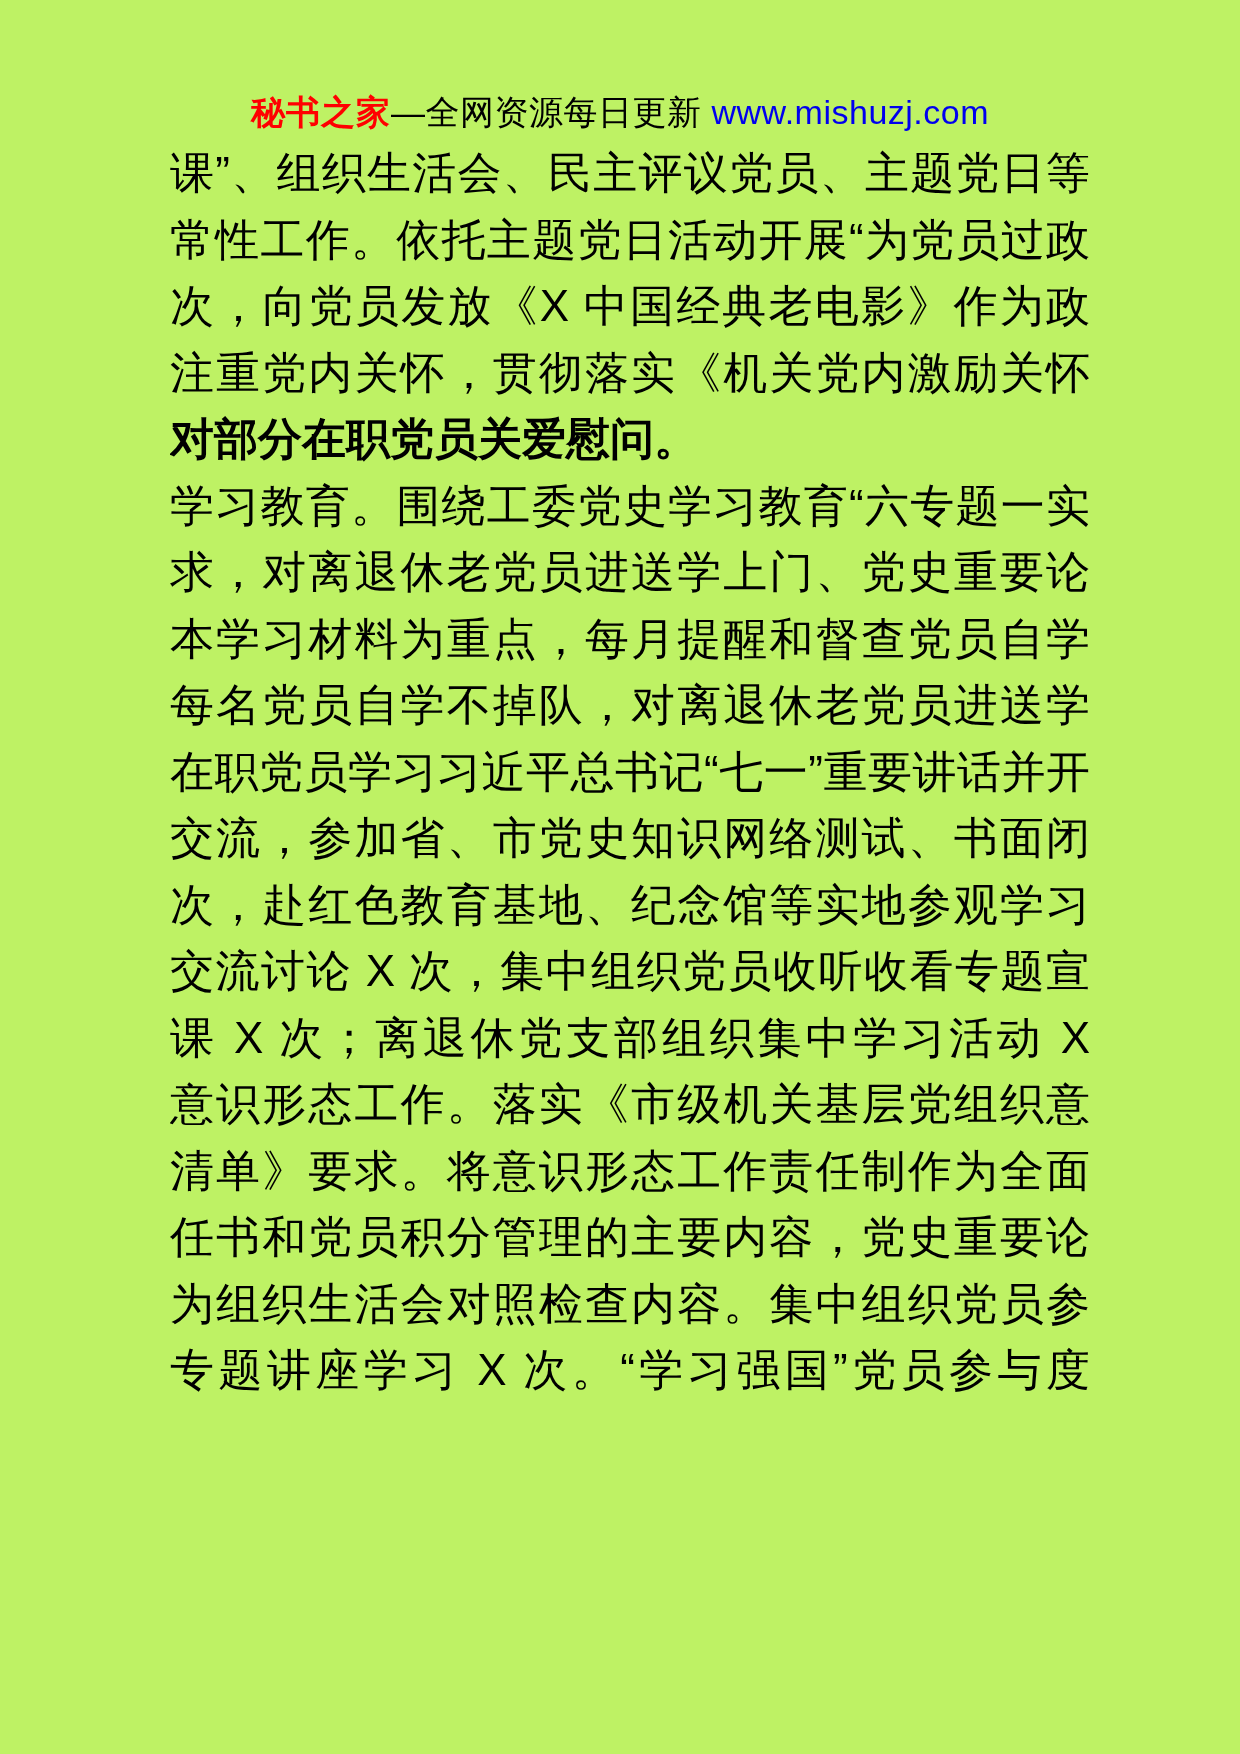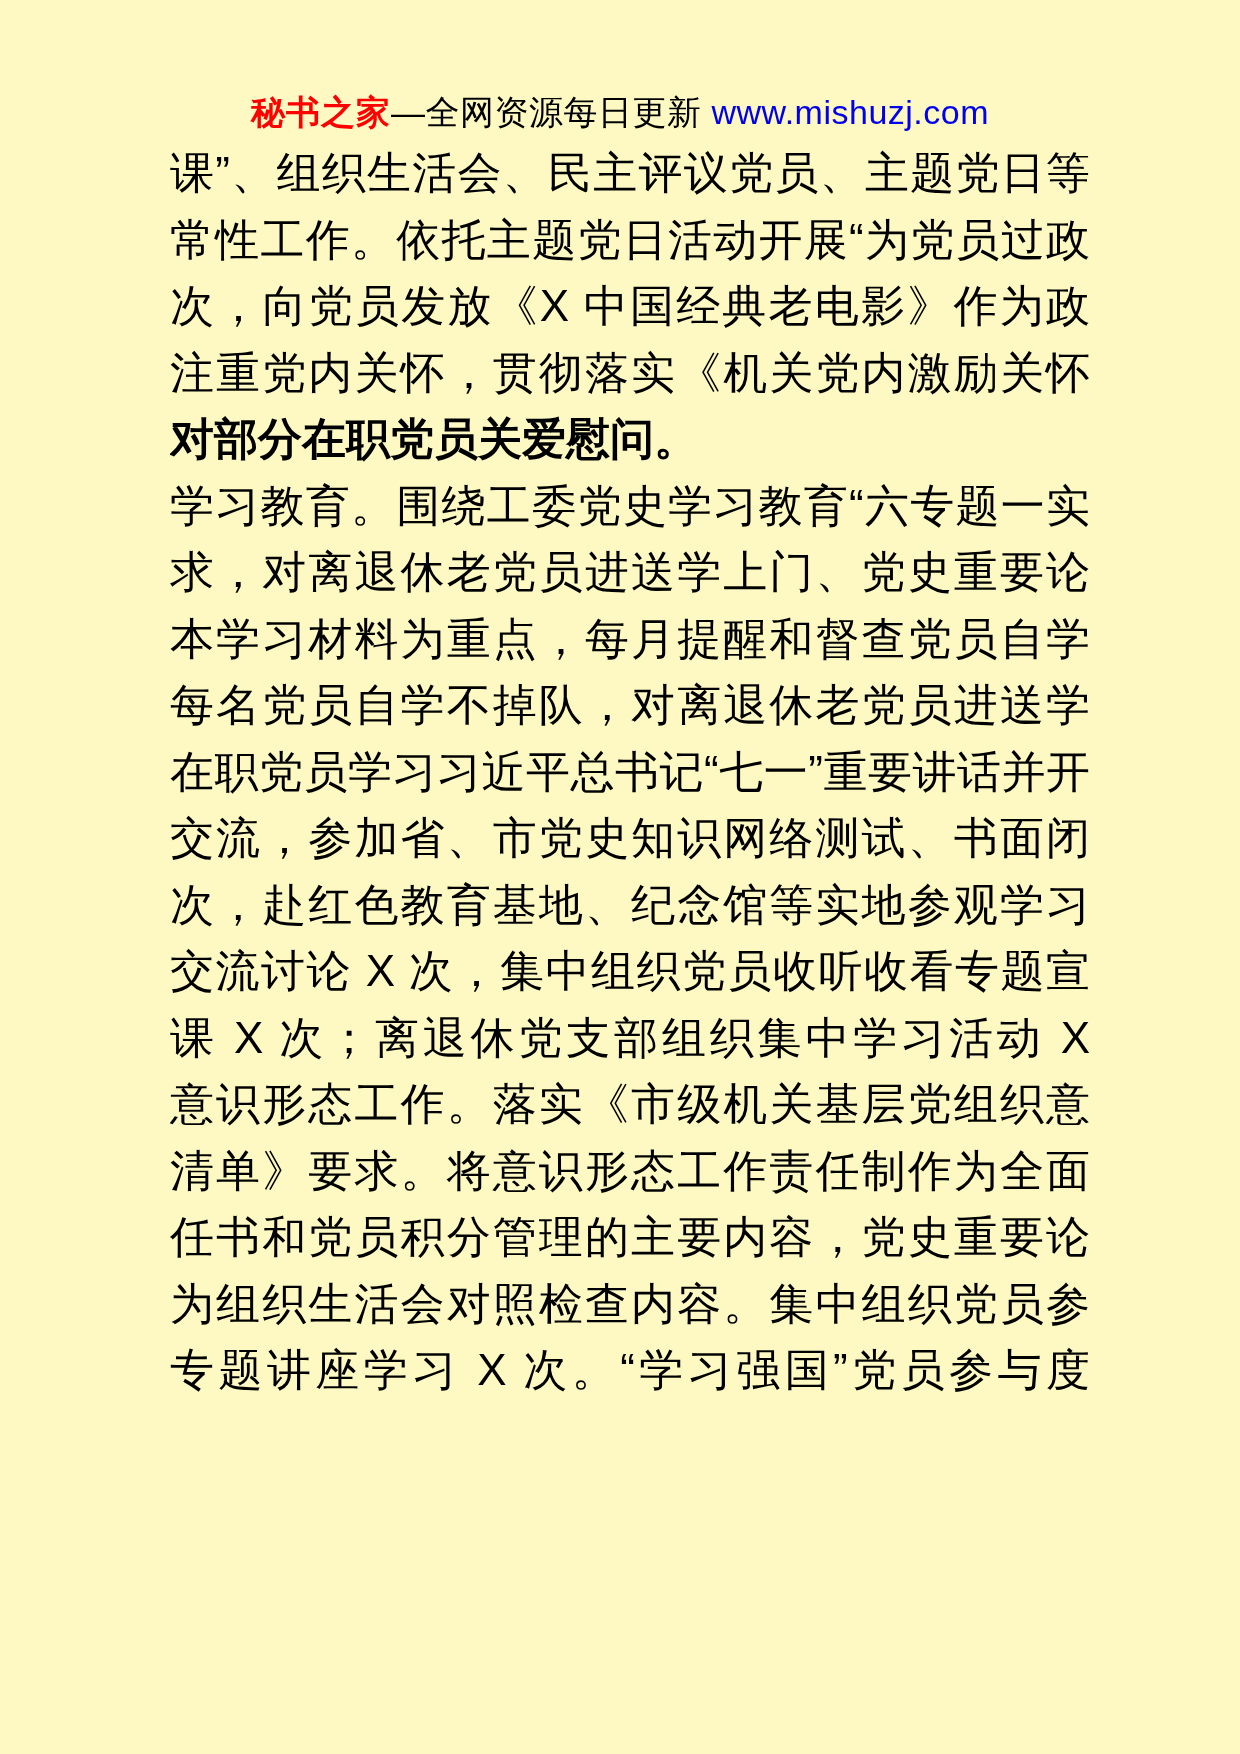--- a/index.html
+++ b/index.html
@@ -59,21 +59,21 @@
     text-align-last: left;
     font-weight: bold;
   }
   .text-line.indent {
     text-indent: 72px;
   }
 </style>
 </head>
 <body>
 
-<div class="page" style="background: #fef9c3;">
+<div class="page" style="background: #bef264;">
 
   <div class="doc-header">
     <span class="brand" style="color: rgb(255, 0, 0);">秘书之家</span><span class="dash" style="color: rgb(0, 0, 0);">—</span><span class="tagline" style="color: rgb(0, 0, 0);">全网资源每日更新 </span><span class="url" style="color: rgb(0, 0, 238);">www.mishuzj.com</span>
   </div>
 
   <div class="doc-body" style="color: rgb(0, 0, 0);">
 
   <div class="text-line">课”、组织生活会、民主评议党员、主题党日等基础性经</div>
       <div class="text-line">常性工作。依托主题党日活动开展“为党员过政治生日”X</div>
       <div class="text-line">次，向党员发放《X 中国经典老电影》作为政治生日礼物。</div>

